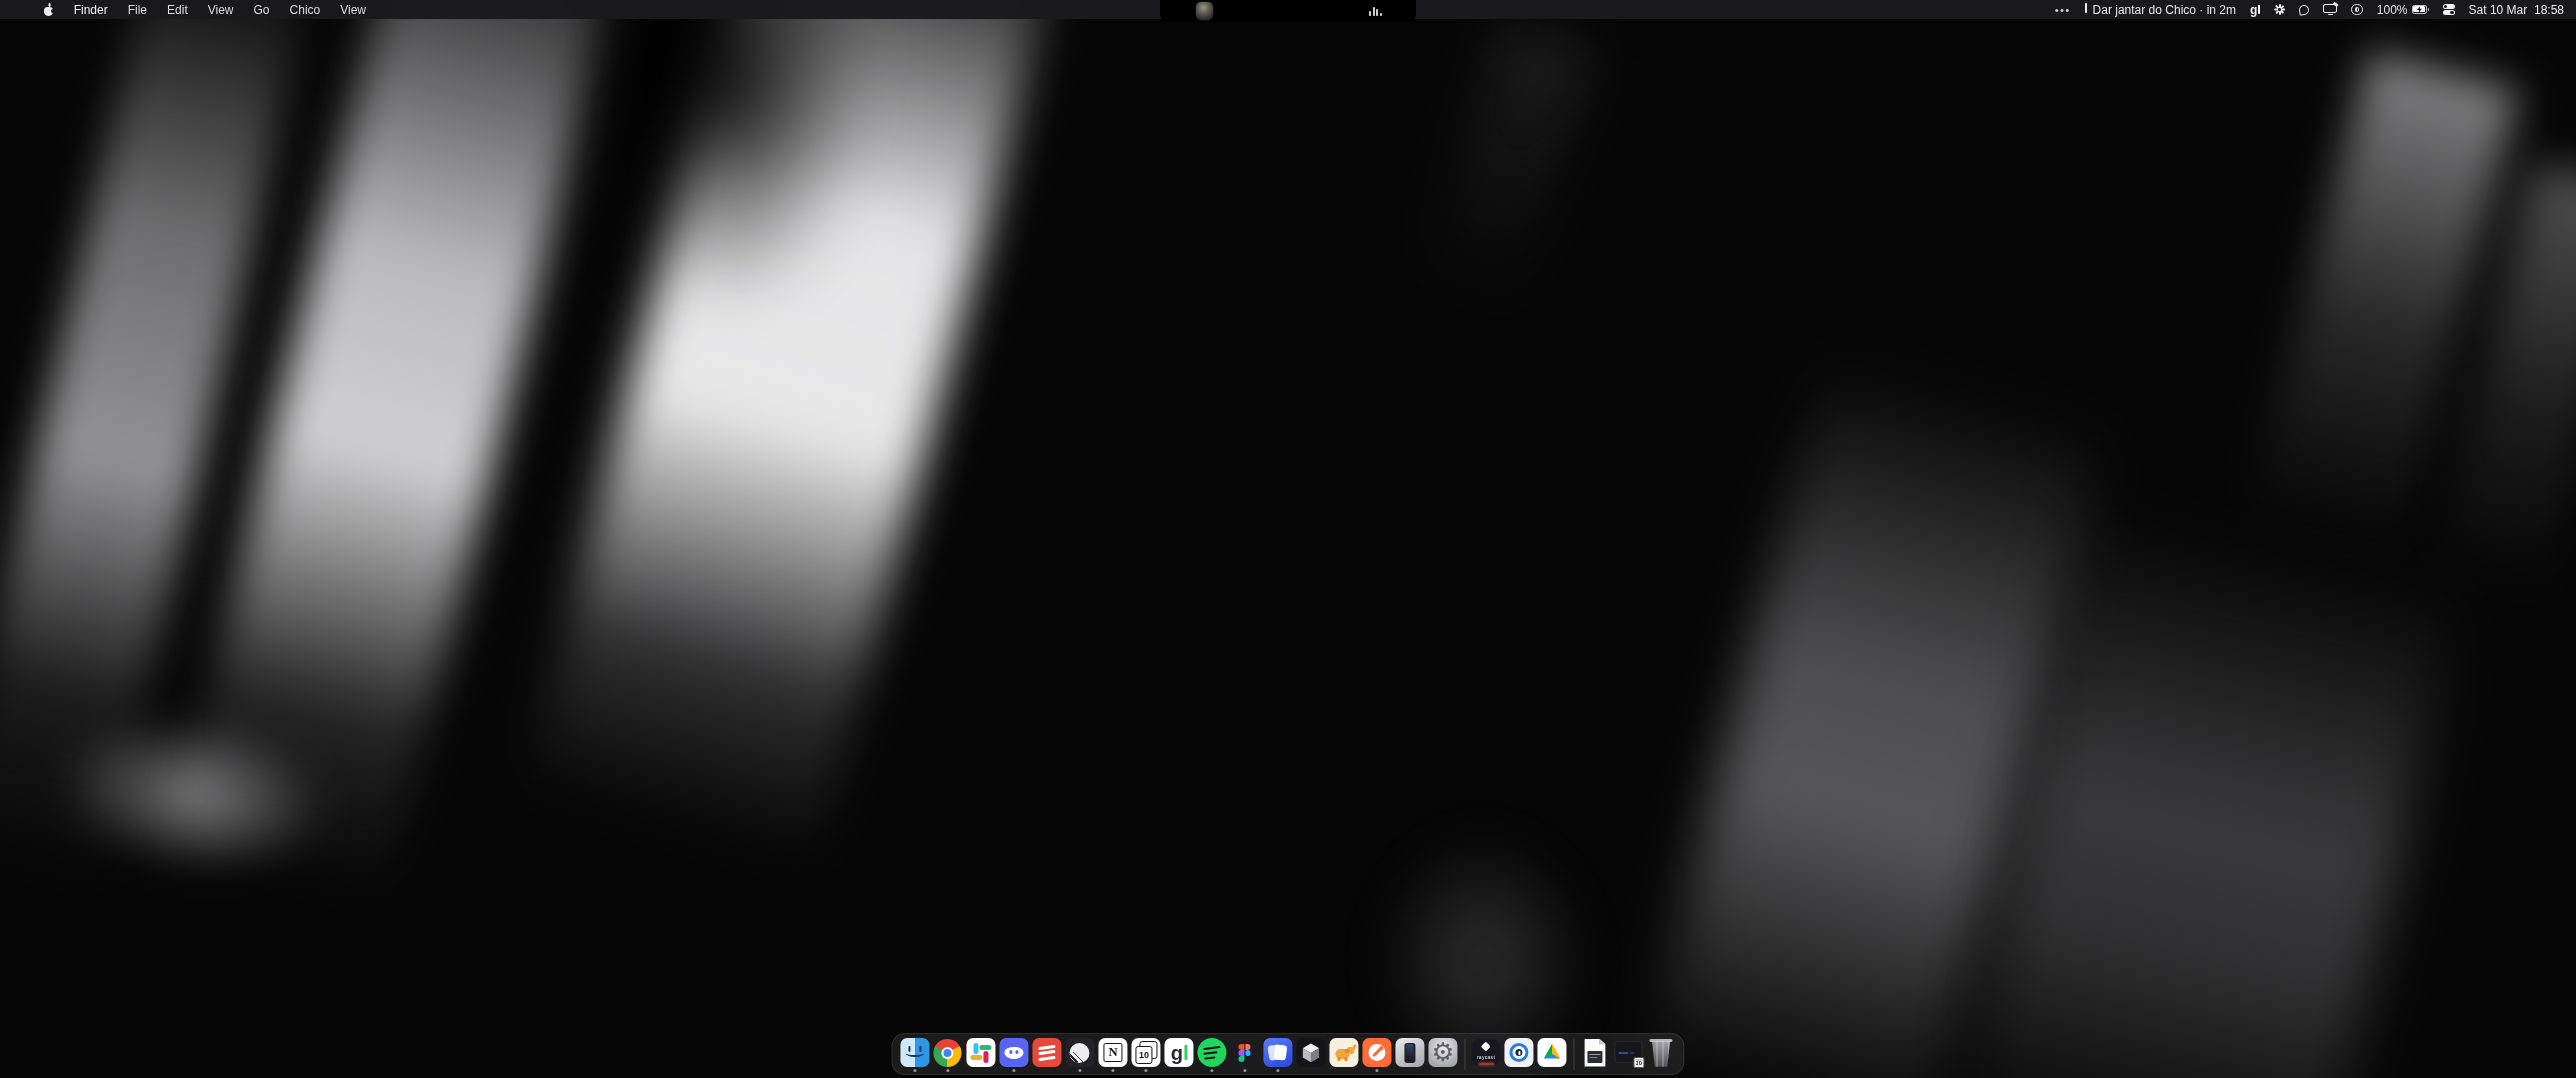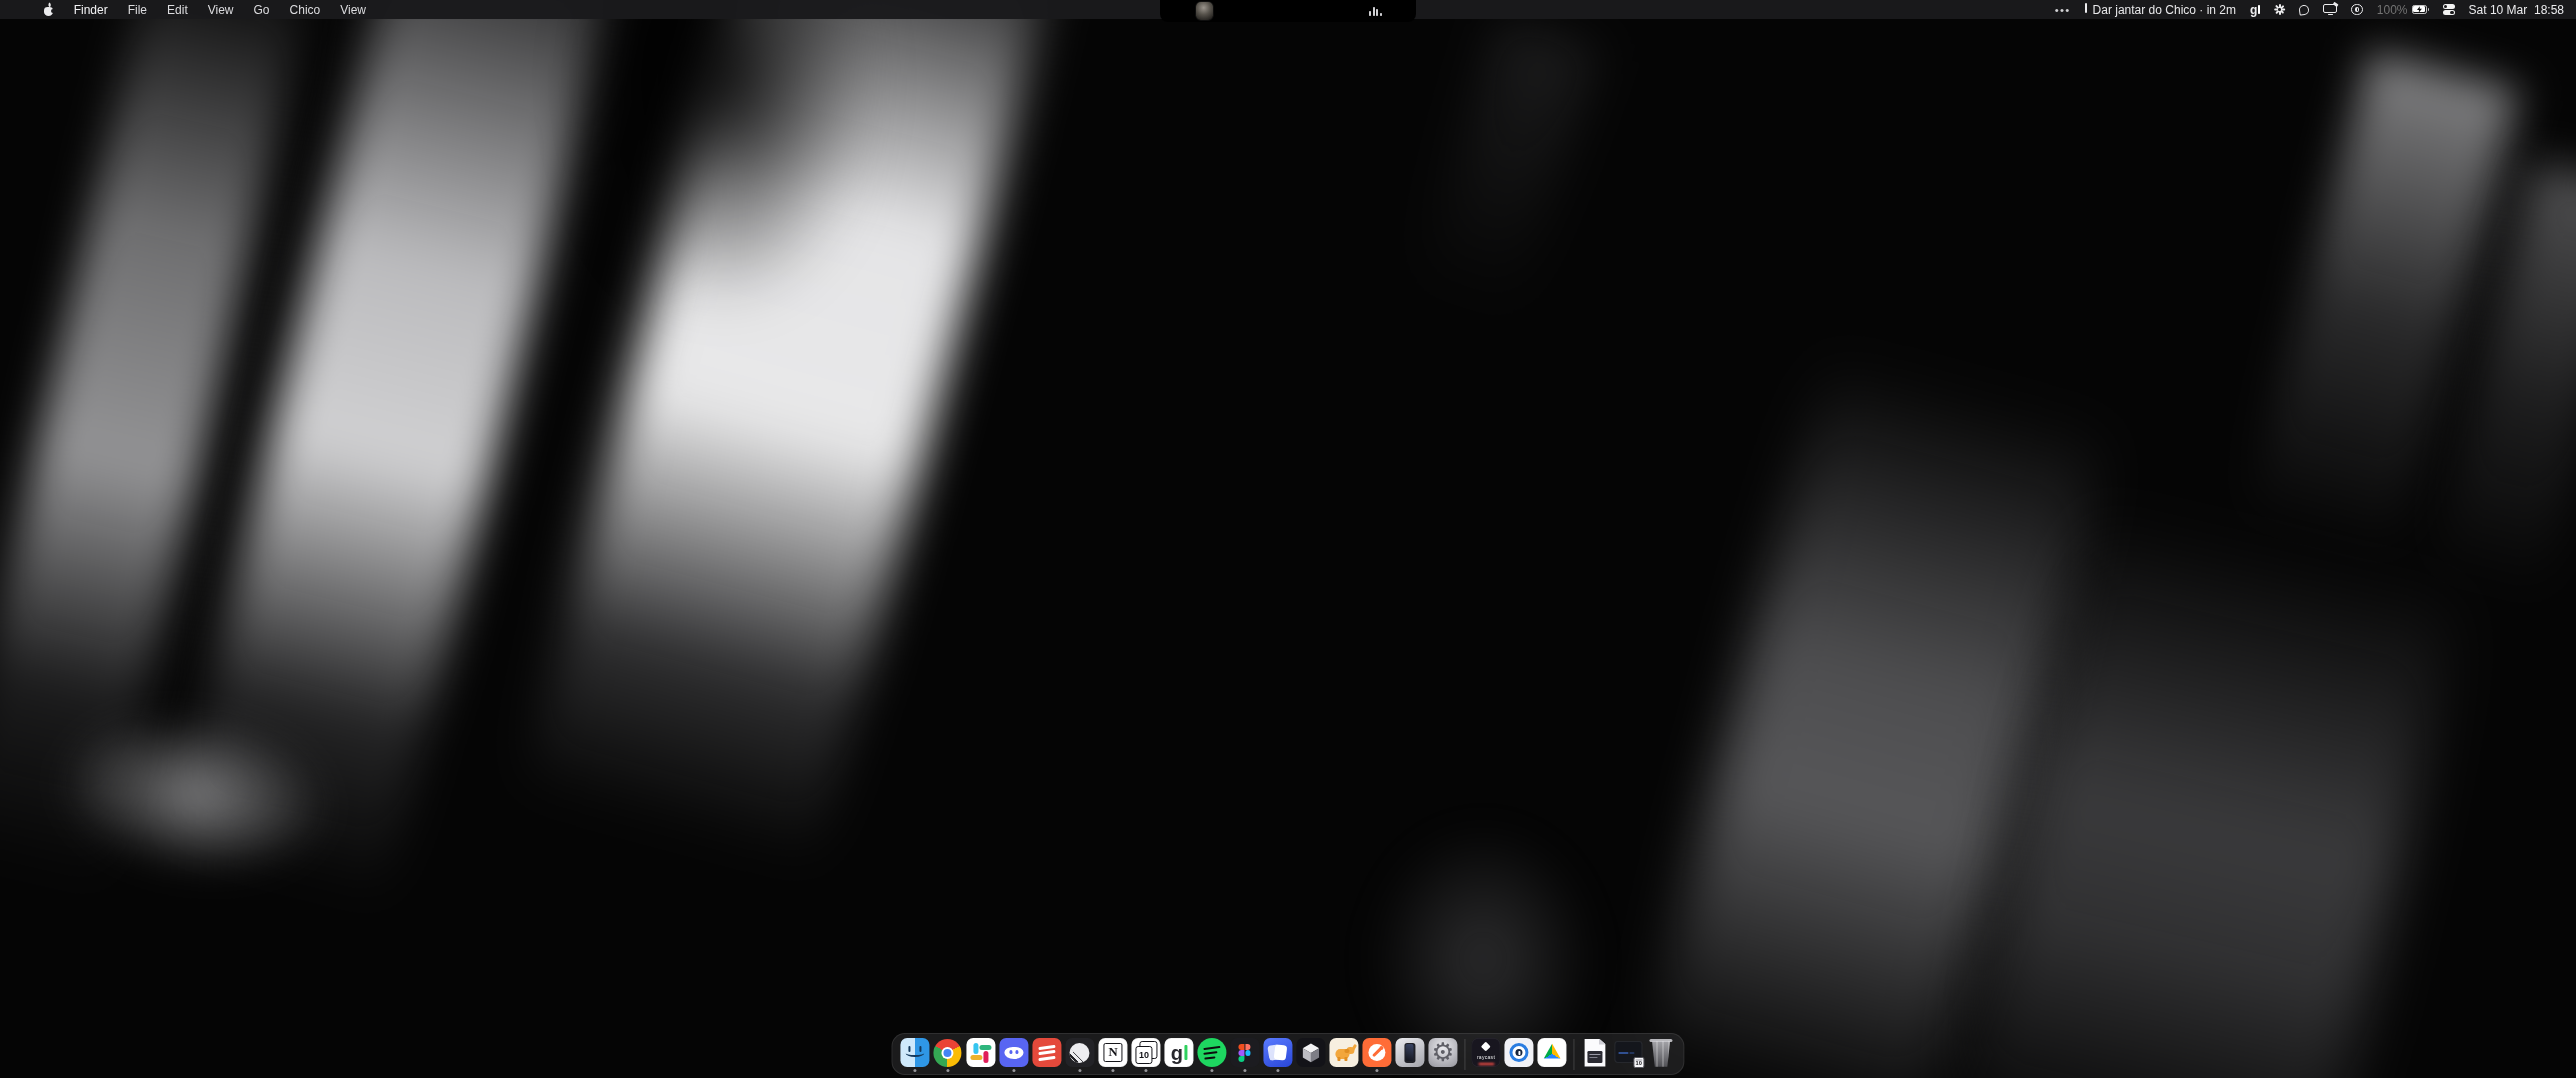--- a/index.html
+++ b/index.html
@@ -76,21 +76,21 @@
     background:#ececee; border-radius:0.7px; transform:rotate(35deg); }
   .mi-display .stand { position:absolute; left:4.4px; bottom:0; width:5.4px; height:1.3px;
     background:#ececee; border-radius:0.7px; }
 
   .mi-1p { position:relative; width:11.4px; height:11.4px; }
   .mi-1p .ring { position:absolute; inset:0; border:1.3px solid #ececee; border-radius:50%; }
   .mi-1p .core { position:absolute; left:3.4px; top:3.4px; width:4.7px; height:4.7px; border-radius:50%; background:#ececee; }
   .mi-1p .slot { position:absolute; left:5.1px; top:4.4px; width:1.2px; height:2.7px; background:#1a1a1c; border-radius:0.7px; }
 
   .battery-cluster { display:flex; align-items:center; gap:4.7px; }
-  .battery-label { color:#737373; }
+  .battery-label { color:#e5e5e5; }
   .battery { position:relative; width:17px; height:8.7px; }
   .battery .bbody { position:absolute; left:0; top:0; width:14.8px; height:8.7px;
     border:1px solid rgba(255,255,255,.75); border-radius:2.3px; }
   .battery .bfill { position:absolute; left:1.3px; top:1.3px; width:12px; height:6px;
     background:#fff; border-radius:1.3px; }
   .battery .bnub { position:absolute; right:0; top:2.7px; width:1.7px; height:3.4px;
     background:rgba(255,255,255,.75); border-radius:0 1.3px 1.3px 0; }
   .battery .bolt { position:absolute; left:4px; top:1px; width:6.7px; height:6.7px; background:#111;
     clip-path:polygon(55% 0, 12% 58%, 42% 58%, 38% 100%, 86% 38%, 52% 38%); }
 

